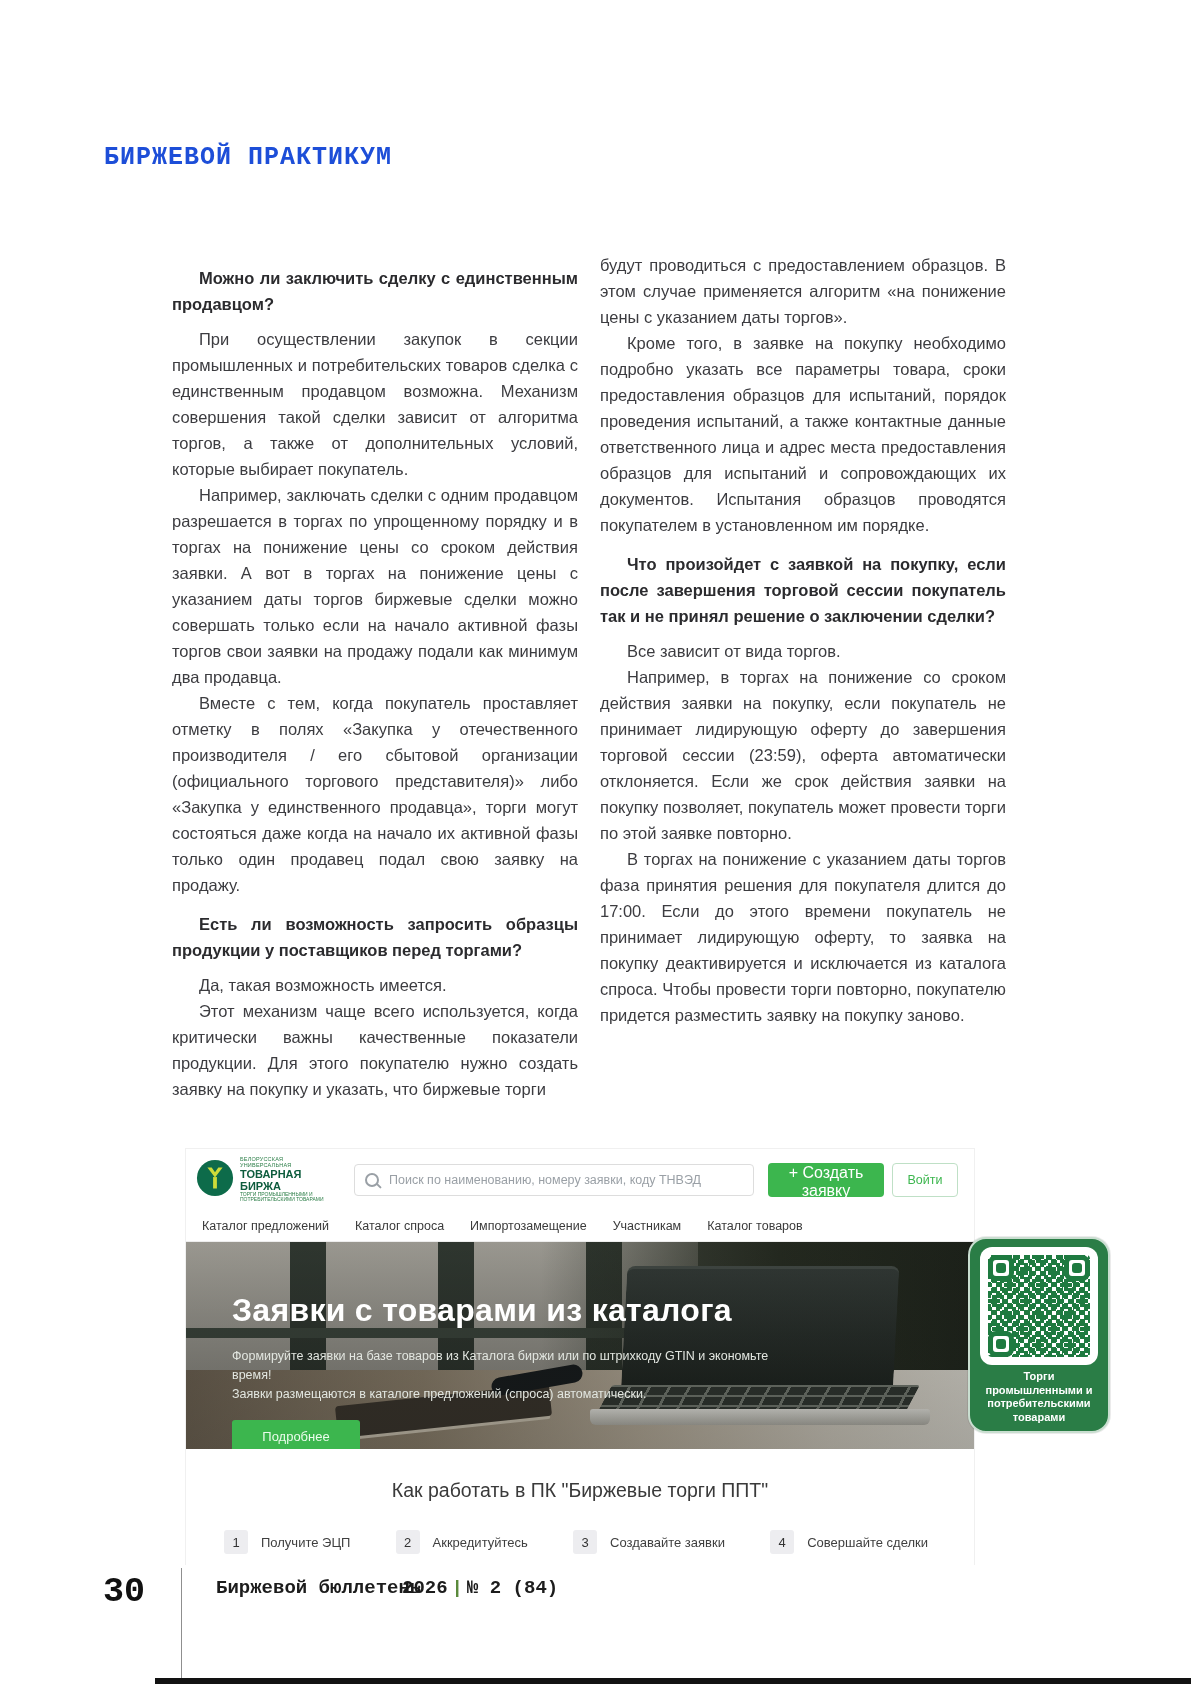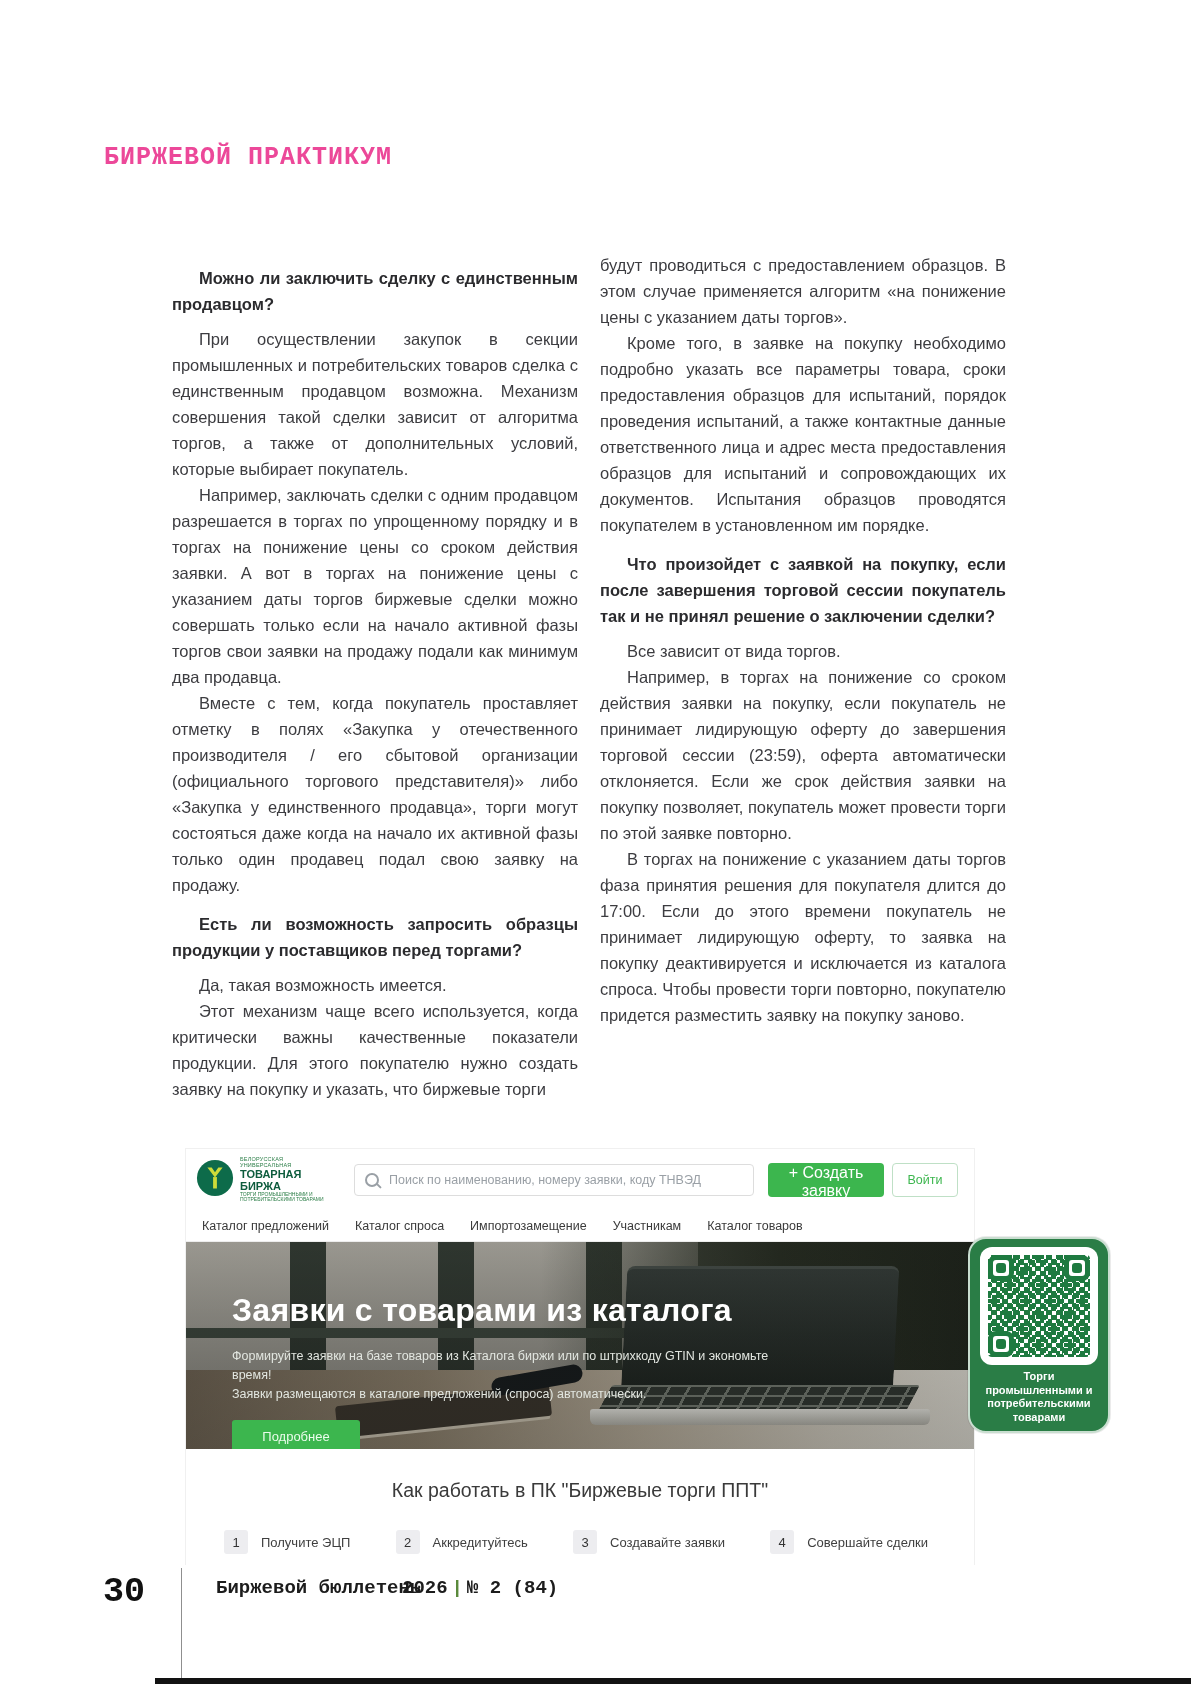--- a/index.html
+++ b/index.html
@@ -7,21 +7,21 @@
     position:relative;
     width:1191px;height:1684px;
     background:#ffffff;
     font-family:"Liberation Sans", sans-serif;
     overflow:hidden;
   }
   
   .kicker{
     position:absolute;left:104px;top:143px;
     font-family:"Liberation Mono", monospace;
-    font-weight:700;font-size:25px;letter-spacing:1px;color:#ec4899;
+    font-weight:700;font-size:25px;letter-spacing:1px;color:#1d4ed8;
   }
   
   .columns{
     position:absolute;left:172px;top:252px;width:834px;
     display:flex;gap:22px;
   }
   .col{width:406px;}
   .para, .question{
     margin:0;
     font-size:16.5px;line-height:26px;color:#3c3c40;

